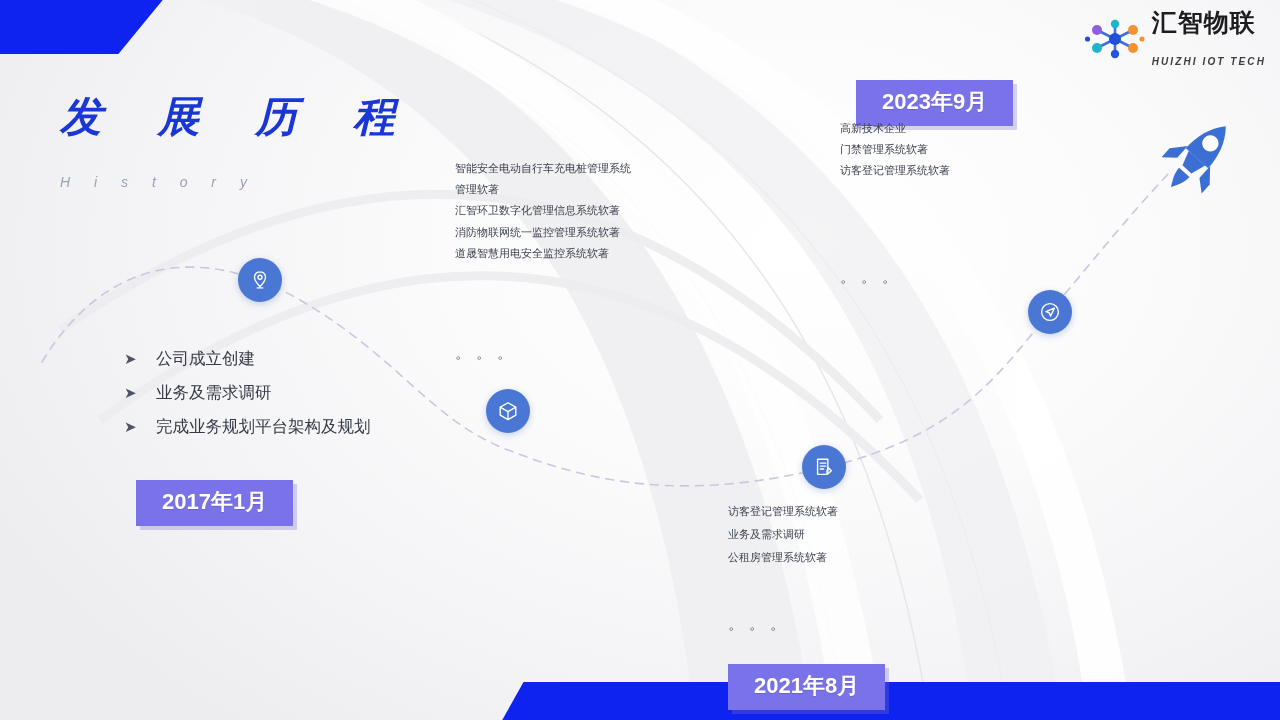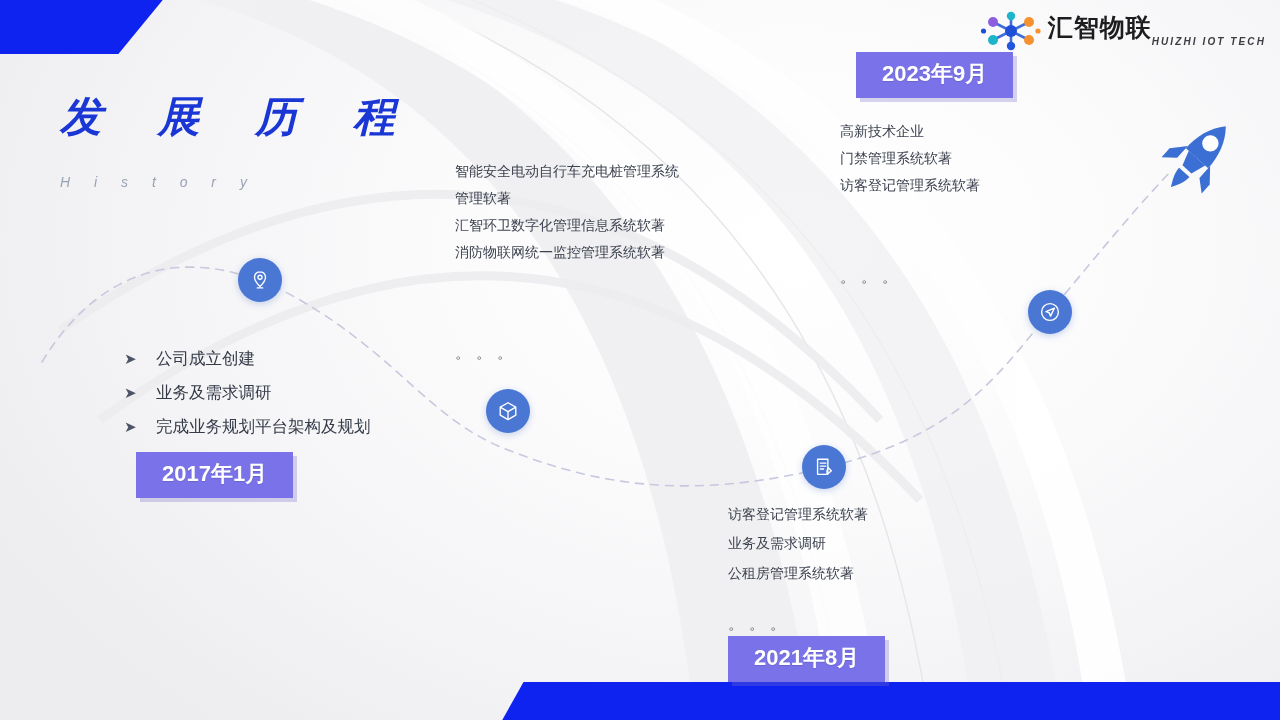--- a/index.html
+++ b/index.html
@@ -36,42 +36,43 @@
     font-size:42px;font-weight:bold;color:#1a37d6;
     letter-spacing:22px;line-height:1;white-space:nowrap;
   }
   .heading .en{
     margin-top:36px;font-size:14px;color:#9aa2b5;
     letter-spacing:10px;white-space:nowrap;
   }
 
   
   .logo{position:absolute;right:14px;top:10px;display:flex;align-items:center;gap:7px;}
-  .logo-text{display:flex;flex-direction:row;line-height:1;}
+  .logo-text{display:flex;flex-direction:column;line-height:1;}
   .logo-zh{font-size:25px;font-weight:bold;color:#1d1d1f;letter-spacing:1px;}
   .logo-en{font-size:10px;font-weight:bold;color:#3c3c42;letter-spacing:2.1px;margin-top:22px;font-style:italic;}
 
   
   .badge{
     position:absolute;
     background:#7a72e8;
     color:#ffffff;
     font-size:22px;font-weight:bold;
     padding:7px 26px 9px 26px;
     white-space:nowrap;
     box-shadow:4px 4px 0 rgba(120,112,200,.30);
     text-shadow:0 1px 1px rgba(0,0,0,.12);
+    margin-top:28px;
   }
   .badge-2017{left:136px;top:452px;}
   .badge-2019{left:458px;top:106px;}
   .badge-2021{left:728px;top:636px;}
   .badge-2023{left:856px;top:52px;}
 
   
-  .block{position:absolute;color:#3d424f;font-size:14px;line-height:1.93;white-space:nowrap;}
+  .block{position:absolute;color:#3d424f;font-size:11px;line-height:1.93;white-space:nowrap;}
   .blk-2019{left:455px;top:158px;}
   .blk-2023{left:840px;top:118px;}
   .blk-2021{left:728px;top:500px;line-height:2.1;}
 
   .bullets{position:absolute;left:124px;top:342px;color:#343a47;font-size:16.5px;line-height:2.05;}
   .bullets .row{display:flex;align-items:baseline;white-space:nowrap;}
   .bullets .mk{width:32px;color:#4d5466;font-size:15px;}
 
   .dots{color:#4a4f5e;font-size:15px;letter-spacing:6px;margin-top:10px;}
   .dots-2019{position:absolute;left:455px;top:334px;}
@@ -191,20 +192,21 @@
       <path d="M12 3 L20.5 7.8 V16.6 L12 21.4 L3.5 16.6 V7.8 Z"></path>
       <path d="M3.5 7.8 L12 12.6 L20.5 7.8"></path>
       <path d="M12 12.6 V21.4"></path>
     </svg>
   </div>
   <div class="block blk-2019">
     <div>智能安全电动自行车充电桩管理系统</div>
     <div>管理软著</div>
     <div>汇智环卫数字化管理信息系统软著</div>
     <div>消防物联网统一监控管理系统软著</div>
+    <div>道晟智慧用电安全监控系统软著</div>
   </div>
   <div class="dots dots-2019">。。。</div>
 
   <div class="node node-doc">
     <svg width="22" height="22" viewBox="0 0 24 24" fill="none" stroke="#ffffff" stroke-width="1.5" stroke-linecap="round" stroke-linejoin="round">
       <path d="M5 3.6h11.2v13.6a2.8 2.8 0 0 1-2.8 2.8H5z"></path>
       <path d="M8 7.8h6"></path>
         <path d="M8 11h6"></path>
         <path d="M8 14.2h3.6"></path>
       <path d="M16.4 12.6l3.6 3.4-4.2 4-0.6-3.4z" fill="none"></path>

